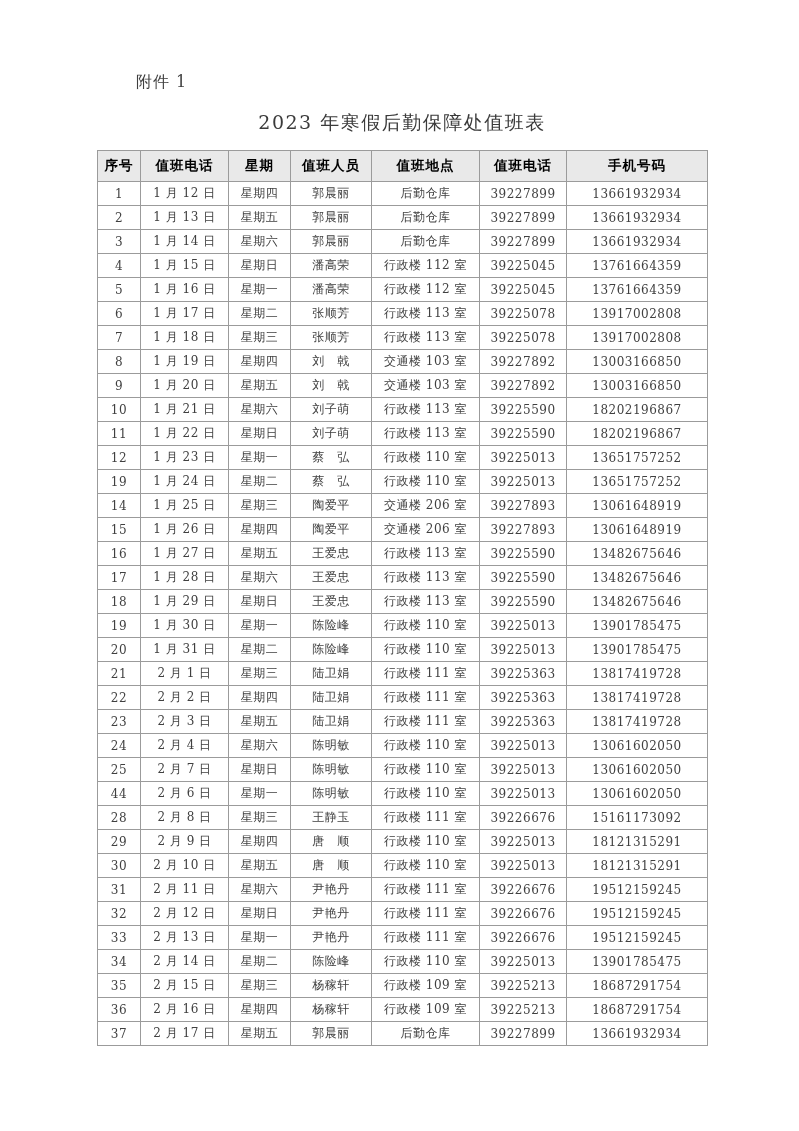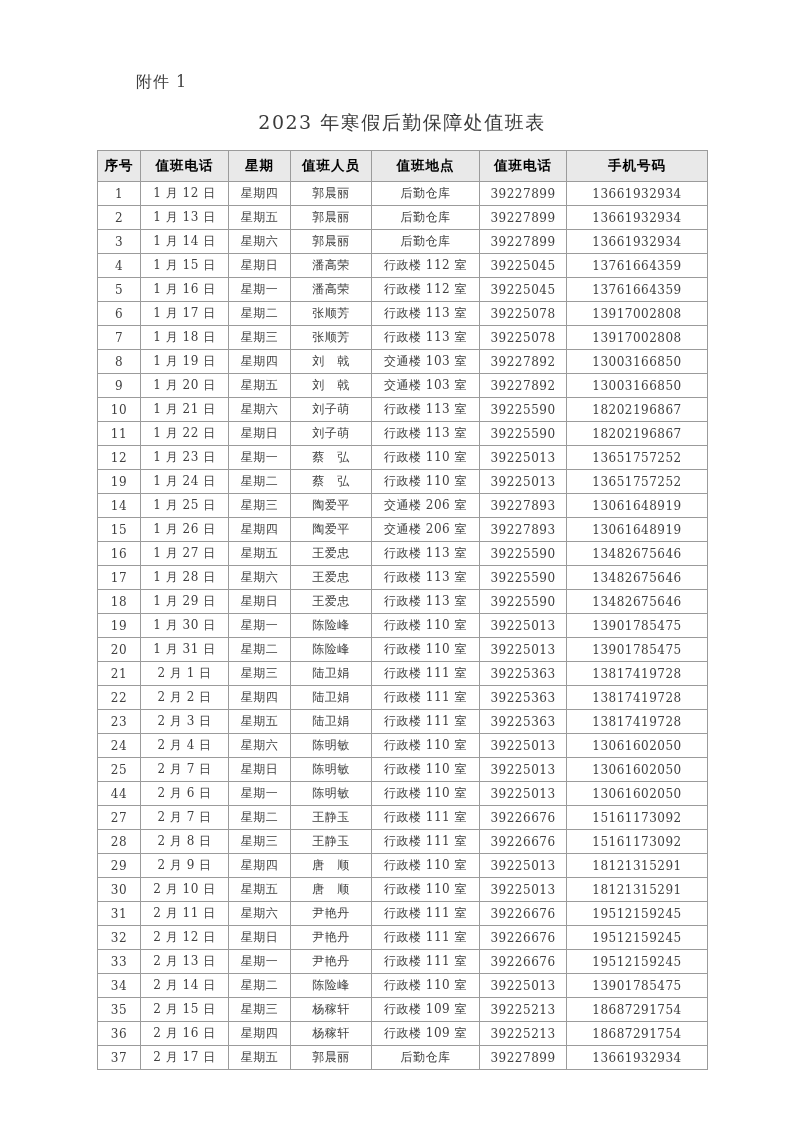--- a/index.html
+++ b/index.html
@@ -335,29 +335,20 @@
         <tr>
           <td>44</td>
           <td>2 月 6 日</td>
           <td>星期一</td>
           <td>陈明敏</td>
           <td>行政楼 110 室</td>
           <td>39225013</td>
           <td>13061602050</td>
         </tr>
         <tr>
-          <td>27</td>
-          <td>2 月 7 日</td>
-          <td>星期二</td>
-          <td>王静玉</td>
-          <td>行政楼 111 室</td>
-          <td>39226676</td>
-          <td>15161173092</td>
-        </tr>
-        <tr>
           <td>28</td>
           <td>2 月 8 日</td>
           <td>星期三</td>
           <td>王静玉</td>
           <td>行政楼 111 室</td>
           <td>39226676</td>
           <td>15161173092</td>
         </tr>
         <tr>
           <td>29</td>

